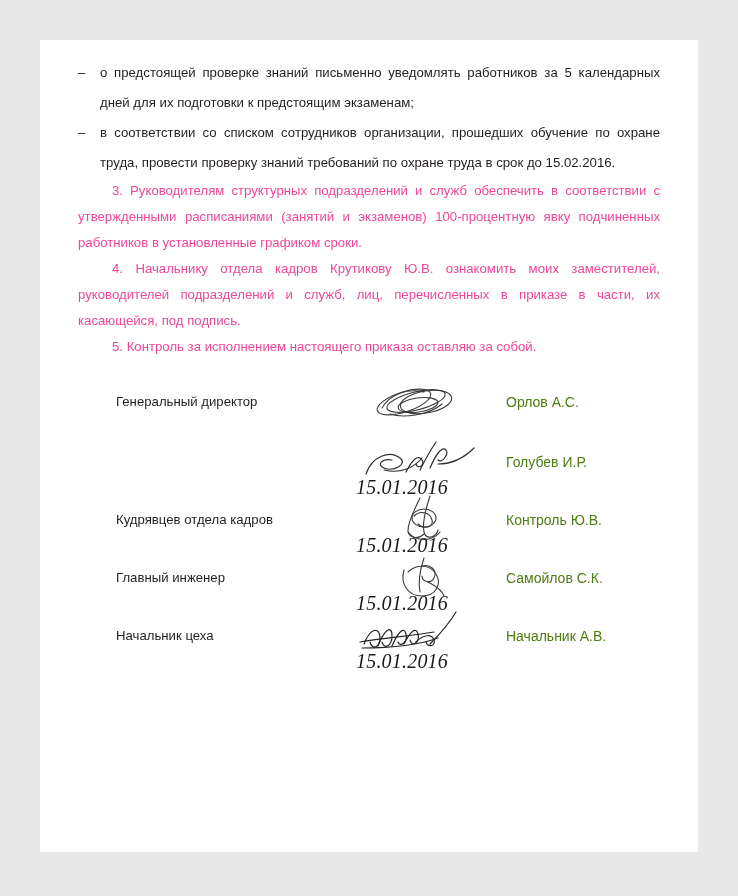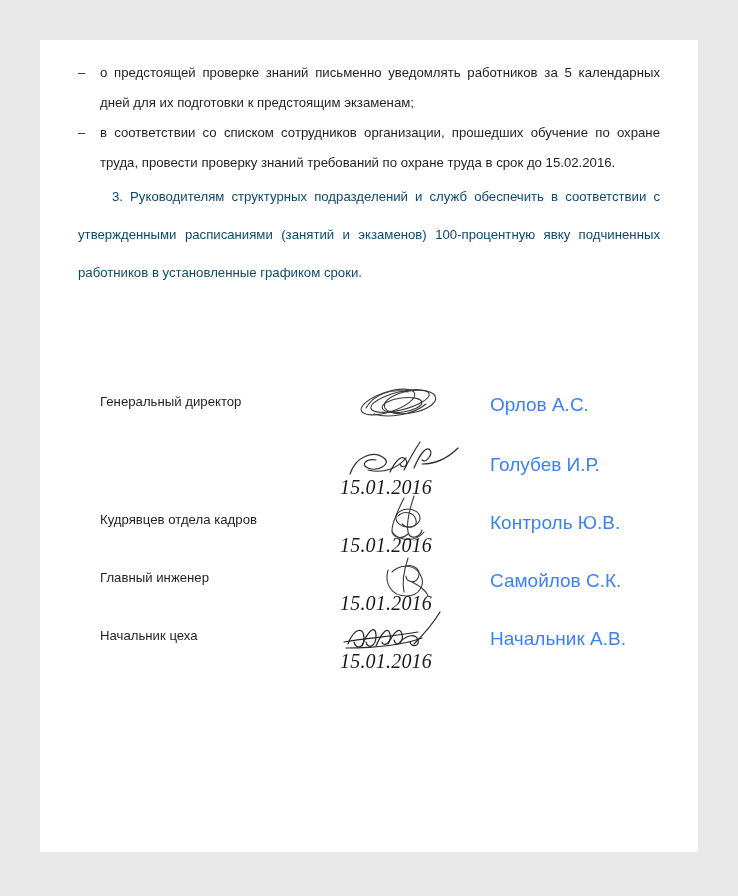--- a/index.html
+++ b/index.html
@@ -25,23 +25,23 @@
 
   .doc-body {
     position: absolute;
     left: 38px;
     top: 18px;
     width: 582px;
   }
 
   
   .para {
-    color: #0c4a6e;
-    font-size: 13.2px;
-    line-height: 38px;
+    color: #ec4899;
+    font-size: 13.2px;
+    line-height: 26px;
     text-align: justify;
     text-justify: inter-word;
     margin: 0;
   }
   .para.indent {
     text-indent: 34px;
   }
 
   .bullet-row {
     position: relative;
@@ -60,21 +60,21 @@
     line-height: 30px;
     color: #231f1d;
   }
   .bullet-row .txt {
     display: block;
   }
 
   
   .sig-area {
     position: absolute;
-    left: 38px;
+    left: 54px;
     top: 340px;
     width: 582px;
   }
 
   .sig-row {
     position: relative;
     height: 58px;
   }
   .sig-row.tall { height: 60px; }
 
@@ -83,22 +83,22 @@
     left: 22px;
     top: 14px;
     font-size: 13.2px;
     color: #231f1d;
     white-space: nowrap;
   }
   .sig-name {
     position: absolute;
     left: 412px;
     top: 14px;
-    font-size: 19px;
-    color: #3b82f6;
+    font-size: 14px;
+    color: #4d7c0f;
     white-space: nowrap;
   }
   .sig-graphic {
     position: absolute;
     left: 252px;
     top: -6px;
     width: 150px;
     height: 56px;
   }
   .sig-graphic svg {
@@ -135,20 +135,22 @@
       <span class="dash">–</span>
       <span class="txt">о предстоящей проверке знаний письменно уведомлять работников за 5 календарных дней для их подготовки к предстоящим экзаменам;</span>
     </div>
 
     <div class="bullet-row">
       <span class="dash">–</span>
       <span class="txt">в соответствии со списком сотрудников организации, прошедших обучение по охране труда, провести проверку знаний требований по охране труда в срок до 15.02.2016.</span>
     </div>
 
     <p class="para indent">3. Руководителям структурных подразделений и служб обеспечить в соответствии с утвержденными расписаниями (занятий и экзаменов) 100-процентную явку подчиненных работников в установленные графиком сроки.</p>
+    <p class="para indent">4. Начальнику отдела кадров Крутикову Ю.В. ознакомить моих заместителей, руководителей подразделений и служб, лиц, перечисленных в приказе в части, их касающейся, под подпись.</p>
+    <p class="para indent">5. Контроль за исполнением настоящего приказа оставляю за собой.</p>
 
   </div>
 
   <div class="sig-area">
 
     <div class="sig-row tall">
       <span class="sig-label">Генеральный директор</span>
       <span class="sig-graphic">
         <svg viewBox="0 0 150 56" xmlns="http://www.w3.org/2000/svg">
           <g fill="none" stroke="#3a3a3a" stroke-width="1.1" stroke-linecap="round">

